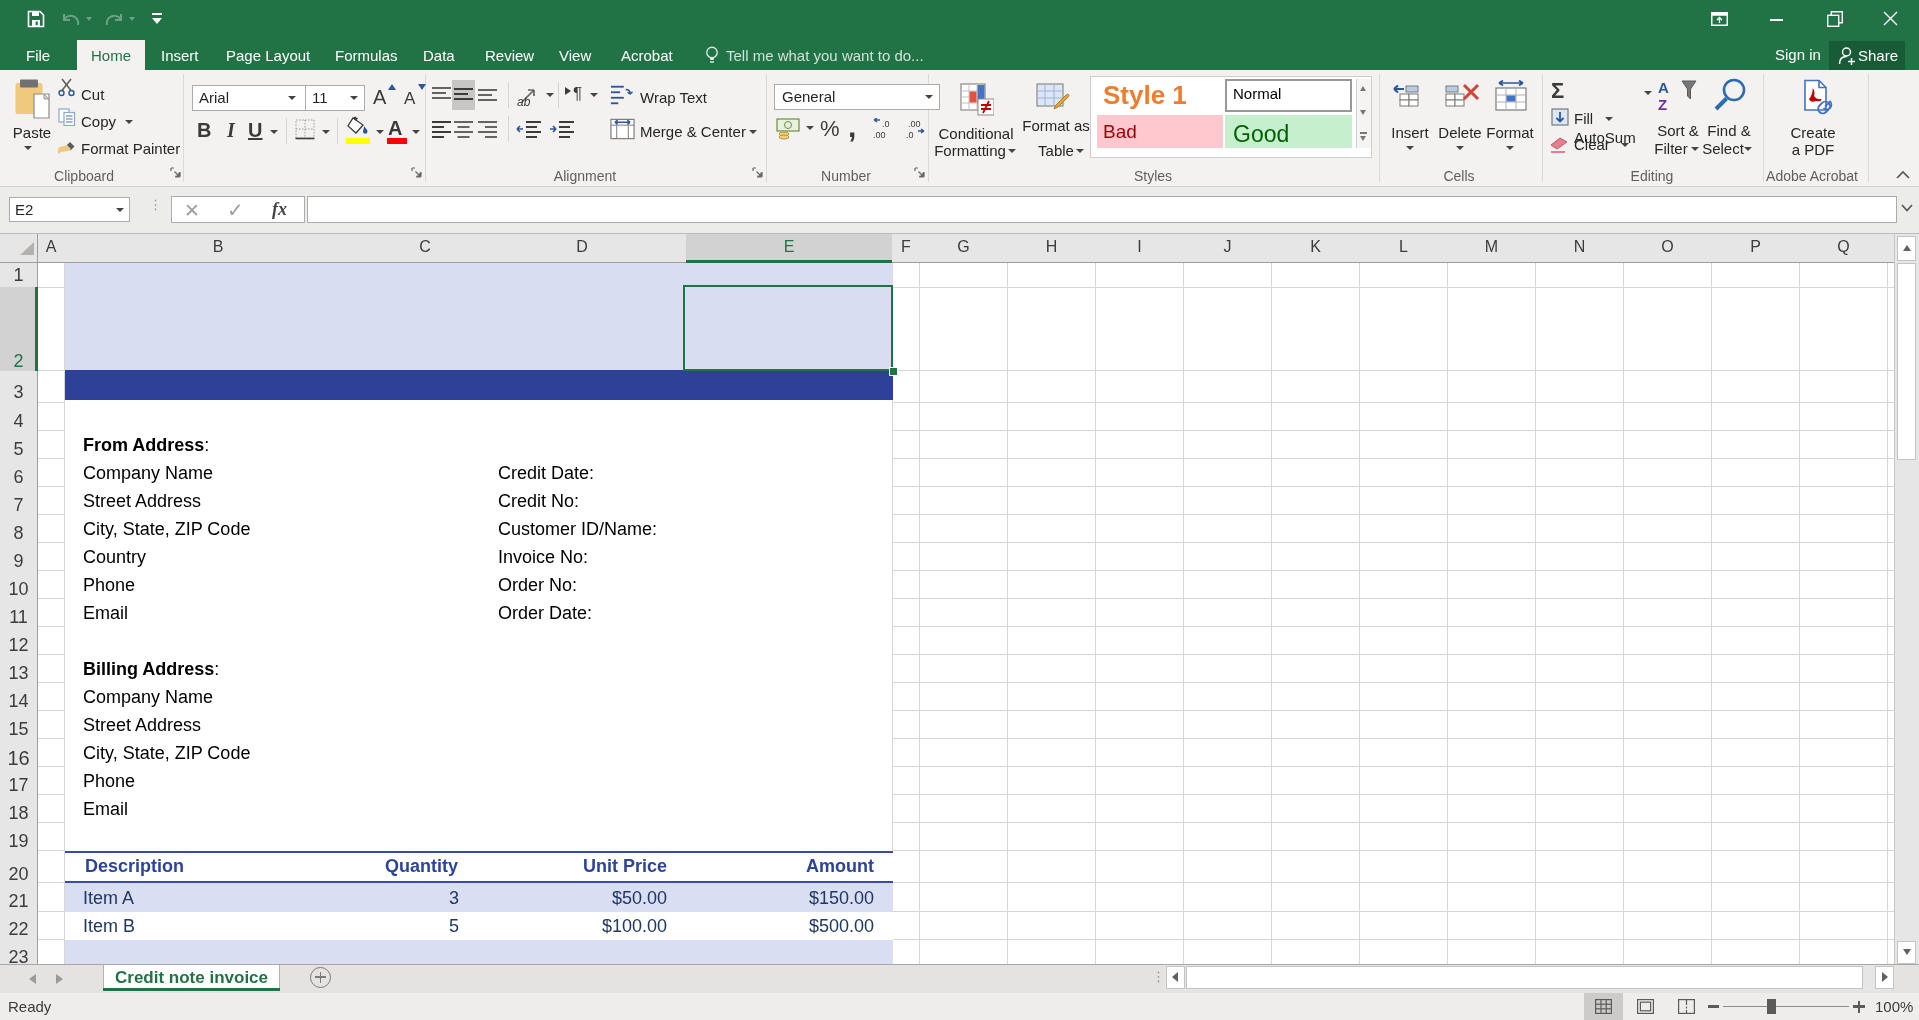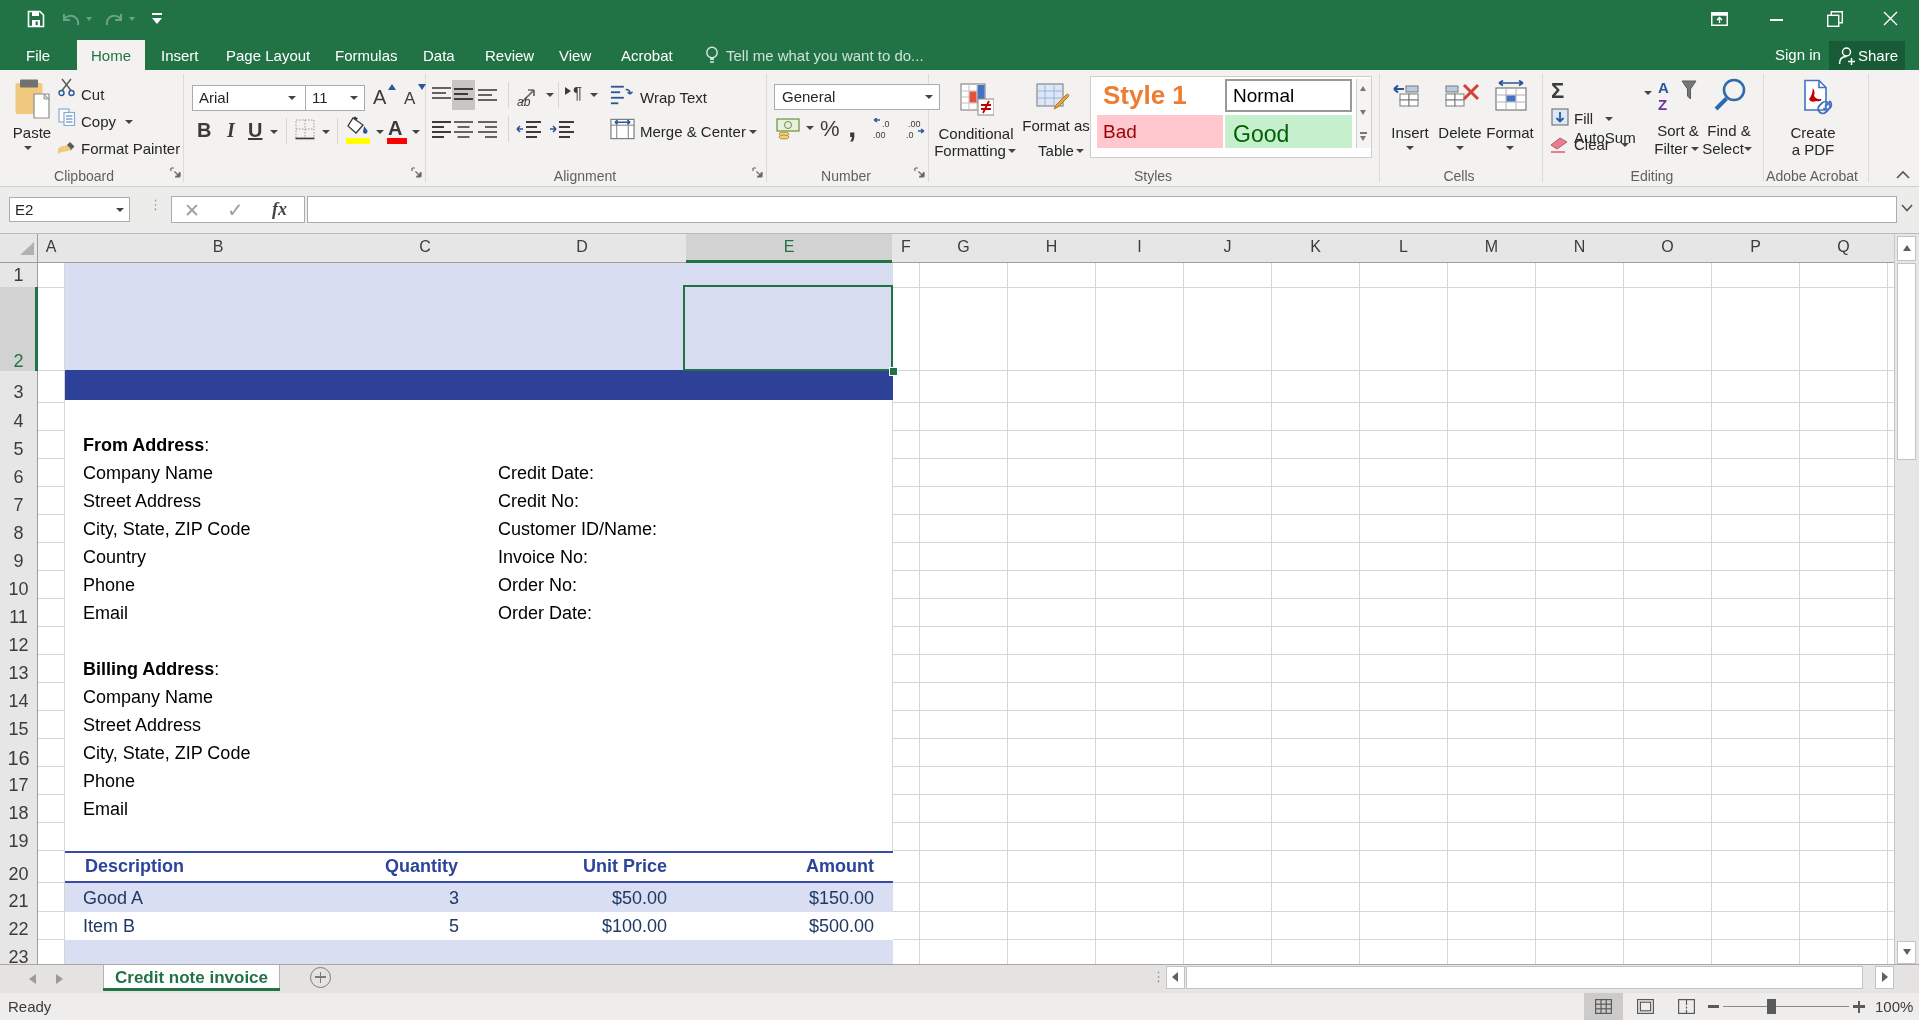--- a/index.html
+++ b/index.html
@@ -309,21 +309,21 @@
     <path d="M20 22 L30 12 C32 10 34 12 32 14 L22 24 L18 26 Z" fill="#e8a33d" stroke="#b07820" stroke-width="1"></path>
   </svg>
   <div class="a" style="left:1016px;top:47px;width:80px;text-align:center;">Format as</div>
   <div class="a" style="left:1016px;top:72px;width:80px;text-align:center;">Table</div>
   <div class="a dd" style="left:1076px;top:79px;"></div>
 
   <div class="a" style="left:1090px;top:6px;width:282px;height:82px;background:#fff;border:1px solid #d0cecd;box-sizing:border-box;"></div>
   <div class="a" style="left:1097px;top:9px;width:126px;height:33px;background:#fff;"></div>
   <div class="a" style="left:1103px;top:10px;font-size:26px;font-weight:bold;color:#ed7d31;">Style 1</div>
   <div class="a" style="left:1225px;top:9px;width:127px;height:33px;background:#fff;border:2px solid #9a9897;box-sizing:border-box;"></div>
-  <div class="a" style="left:1233px;top:15px;font-size:19px;color:#000;">Normal</div>
+  <div class="a" style="left:1233px;top:15px;font-size:15px;color:#000;">Normal</div>
   <div class="a" style="left:1097px;top:45px;width:126px;height:33px;background:#ffc7ce;"></div>
   <div class="a" style="left:1103px;top:51px;font-size:19px;color:#9c0006;">Bad</div>
   <div class="a" style="left:1225px;top:45px;width:127px;height:33px;background:#c6efce;"></div>
   <div class="a" style="left:1233px;top:51px;font-size:23px;color:#006100;">Good</div>
   <div class="a" style="left:1356px;top:9px;width:15px;height:69px;background:#f5f4f2;border-left:1px solid #d0cecd;box-sizing:border-box;"></div>
   <div class="a" style="left:1360px;top:16px;width:0;height:0;border-left:3.5px solid transparent;border-right:3.5px solid transparent;border-bottom:5px solid #777;"></div>
   <div class="a" style="left:1360px;top:40px;width:0;height:0;border-left:3.5px solid transparent;border-right:3.5px solid transparent;border-top:5px solid #777;"></div>
   <div class="a" style="left:1360px;top:62px;width:7px;height:1.5px;background:#777;"></div>
   <div class="a" style="left:1360px;top:66px;width:0;height:0;border-left:3.5px solid transparent;border-right:3.5px solid transparent;border-top:5px solid #777;"></div>
 
@@ -582,21 +582,21 @@
   <div class="a ct" style="left:83px;top:424px;">Company Name</div>
   <div class="a ct" style="left:83px;top:452px;">Street Address</div>
   <div class="a ct" style="left:83px;top:480px;">City, State, ZIP Code</div>
   <div class="a ct" style="left:83px;top:508px;">Phone</div>
   <div class="a ct" style="left:83px;top:536px;">Email</div>
 
   <div class="a ct" style="left:85px;top:593px;font-weight:bold;color:#2d449b;">Description</div>
   <div class="a rt" style="left:258px;top:593px;width:200px;font-weight:bold;color:#2d449b;">Quantity</div>
   <div class="a rt" style="left:467px;top:593px;width:200px;font-weight:bold;color:#2d449b;">Unit Price</div>
   <div class="a rt" style="left:674px;top:593px;width:200px;font-weight:bold;color:#2d449b;">Amount</div>
-  <div class="a ct" style="left:83px;top:625px;color:#1f3864;">Good A</div>
+  <div class="a ct" style="left:83px;top:625px;color:#1f3864;">Item A</div>
   <div class="a rt" style="left:259px;top:625px;width:200px;color:#1f3864;">3</div>
   <div class="a rt" style="left:467px;top:625px;width:200px;color:#1f3864;">$50.00</div>
   <div class="a rt" style="left:674px;top:625px;width:200px;color:#1f3864;">$150.00</div>
   <div class="a ct" style="left:83px;top:653px;color:#1f3864;">Item B</div>
   <div class="a rt" style="left:259px;top:653px;width:200px;color:#1f3864;">5</div>
   <div class="a rt" style="left:467px;top:653px;width:200px;color:#1f3864;">$100.00</div>
   <div class="a rt" style="left:674px;top:653px;width:200px;color:#1f3864;">$500.00</div>
 </div>
 
 <div class="a" id="vscroll" style="left:1894px;top:234px;width:25px;height:730px;background:#e6e6e6;border-left:1px solid #c8c8c8;box-sizing:border-box;"></div>

